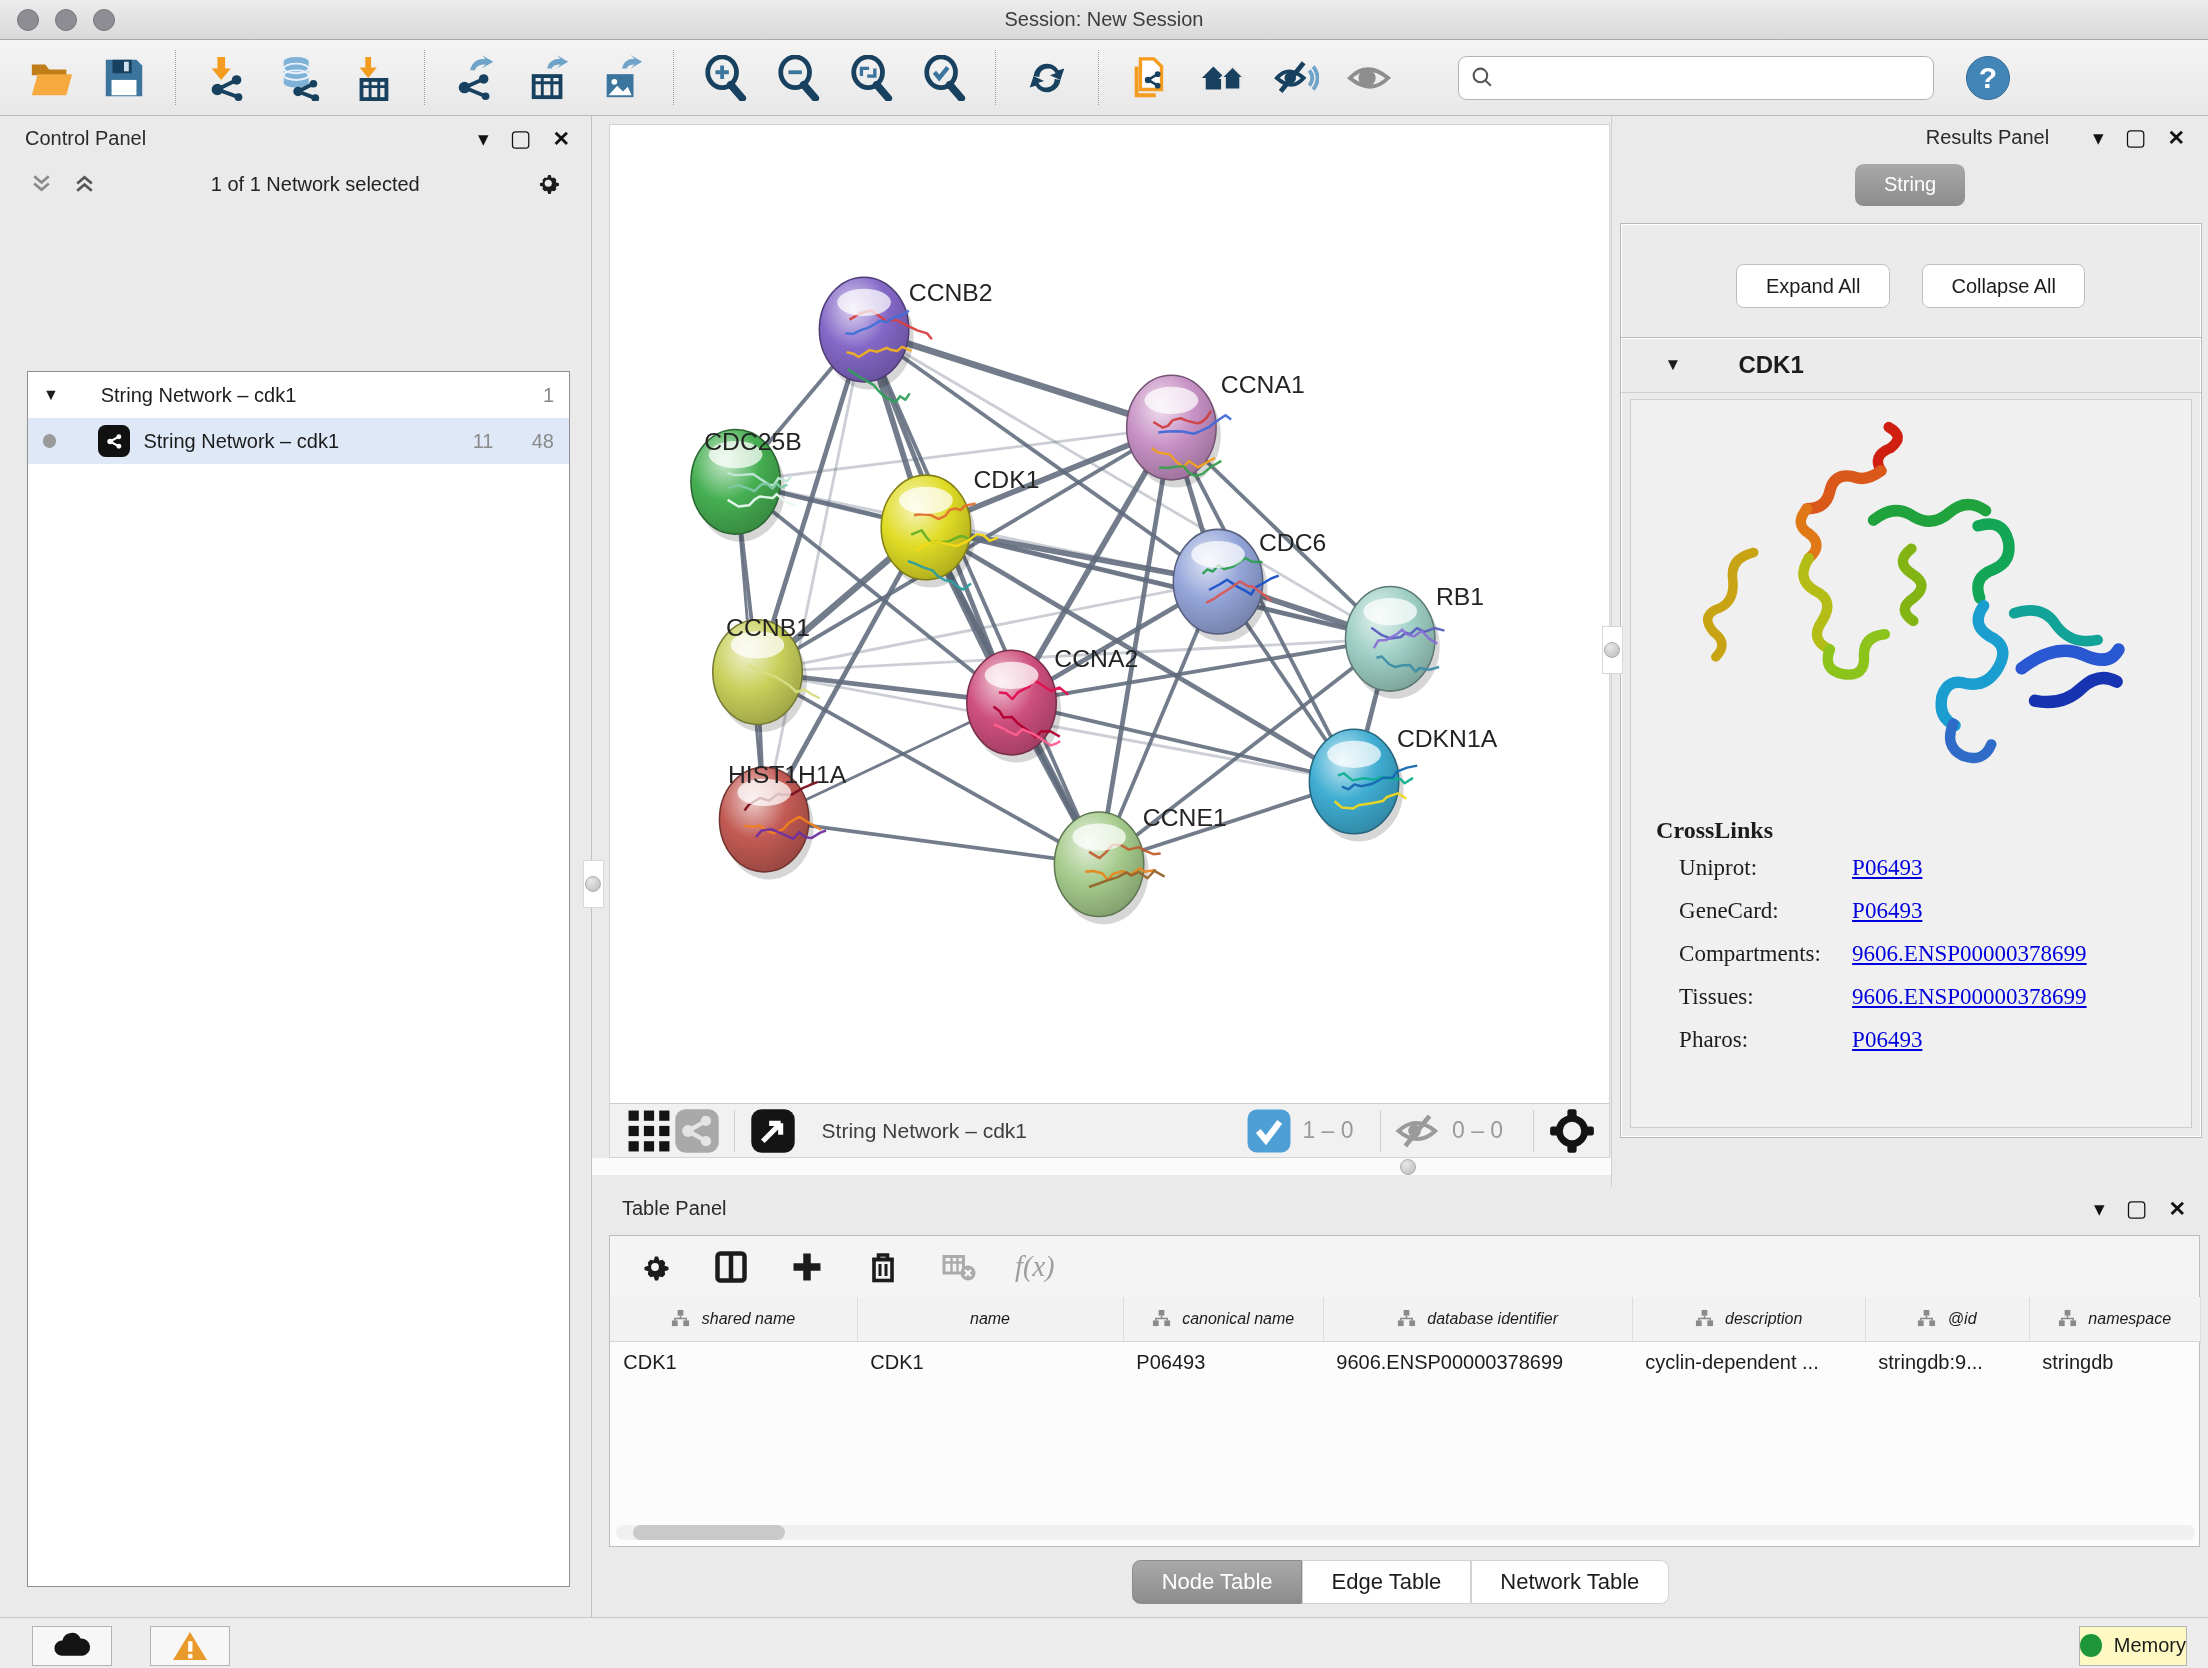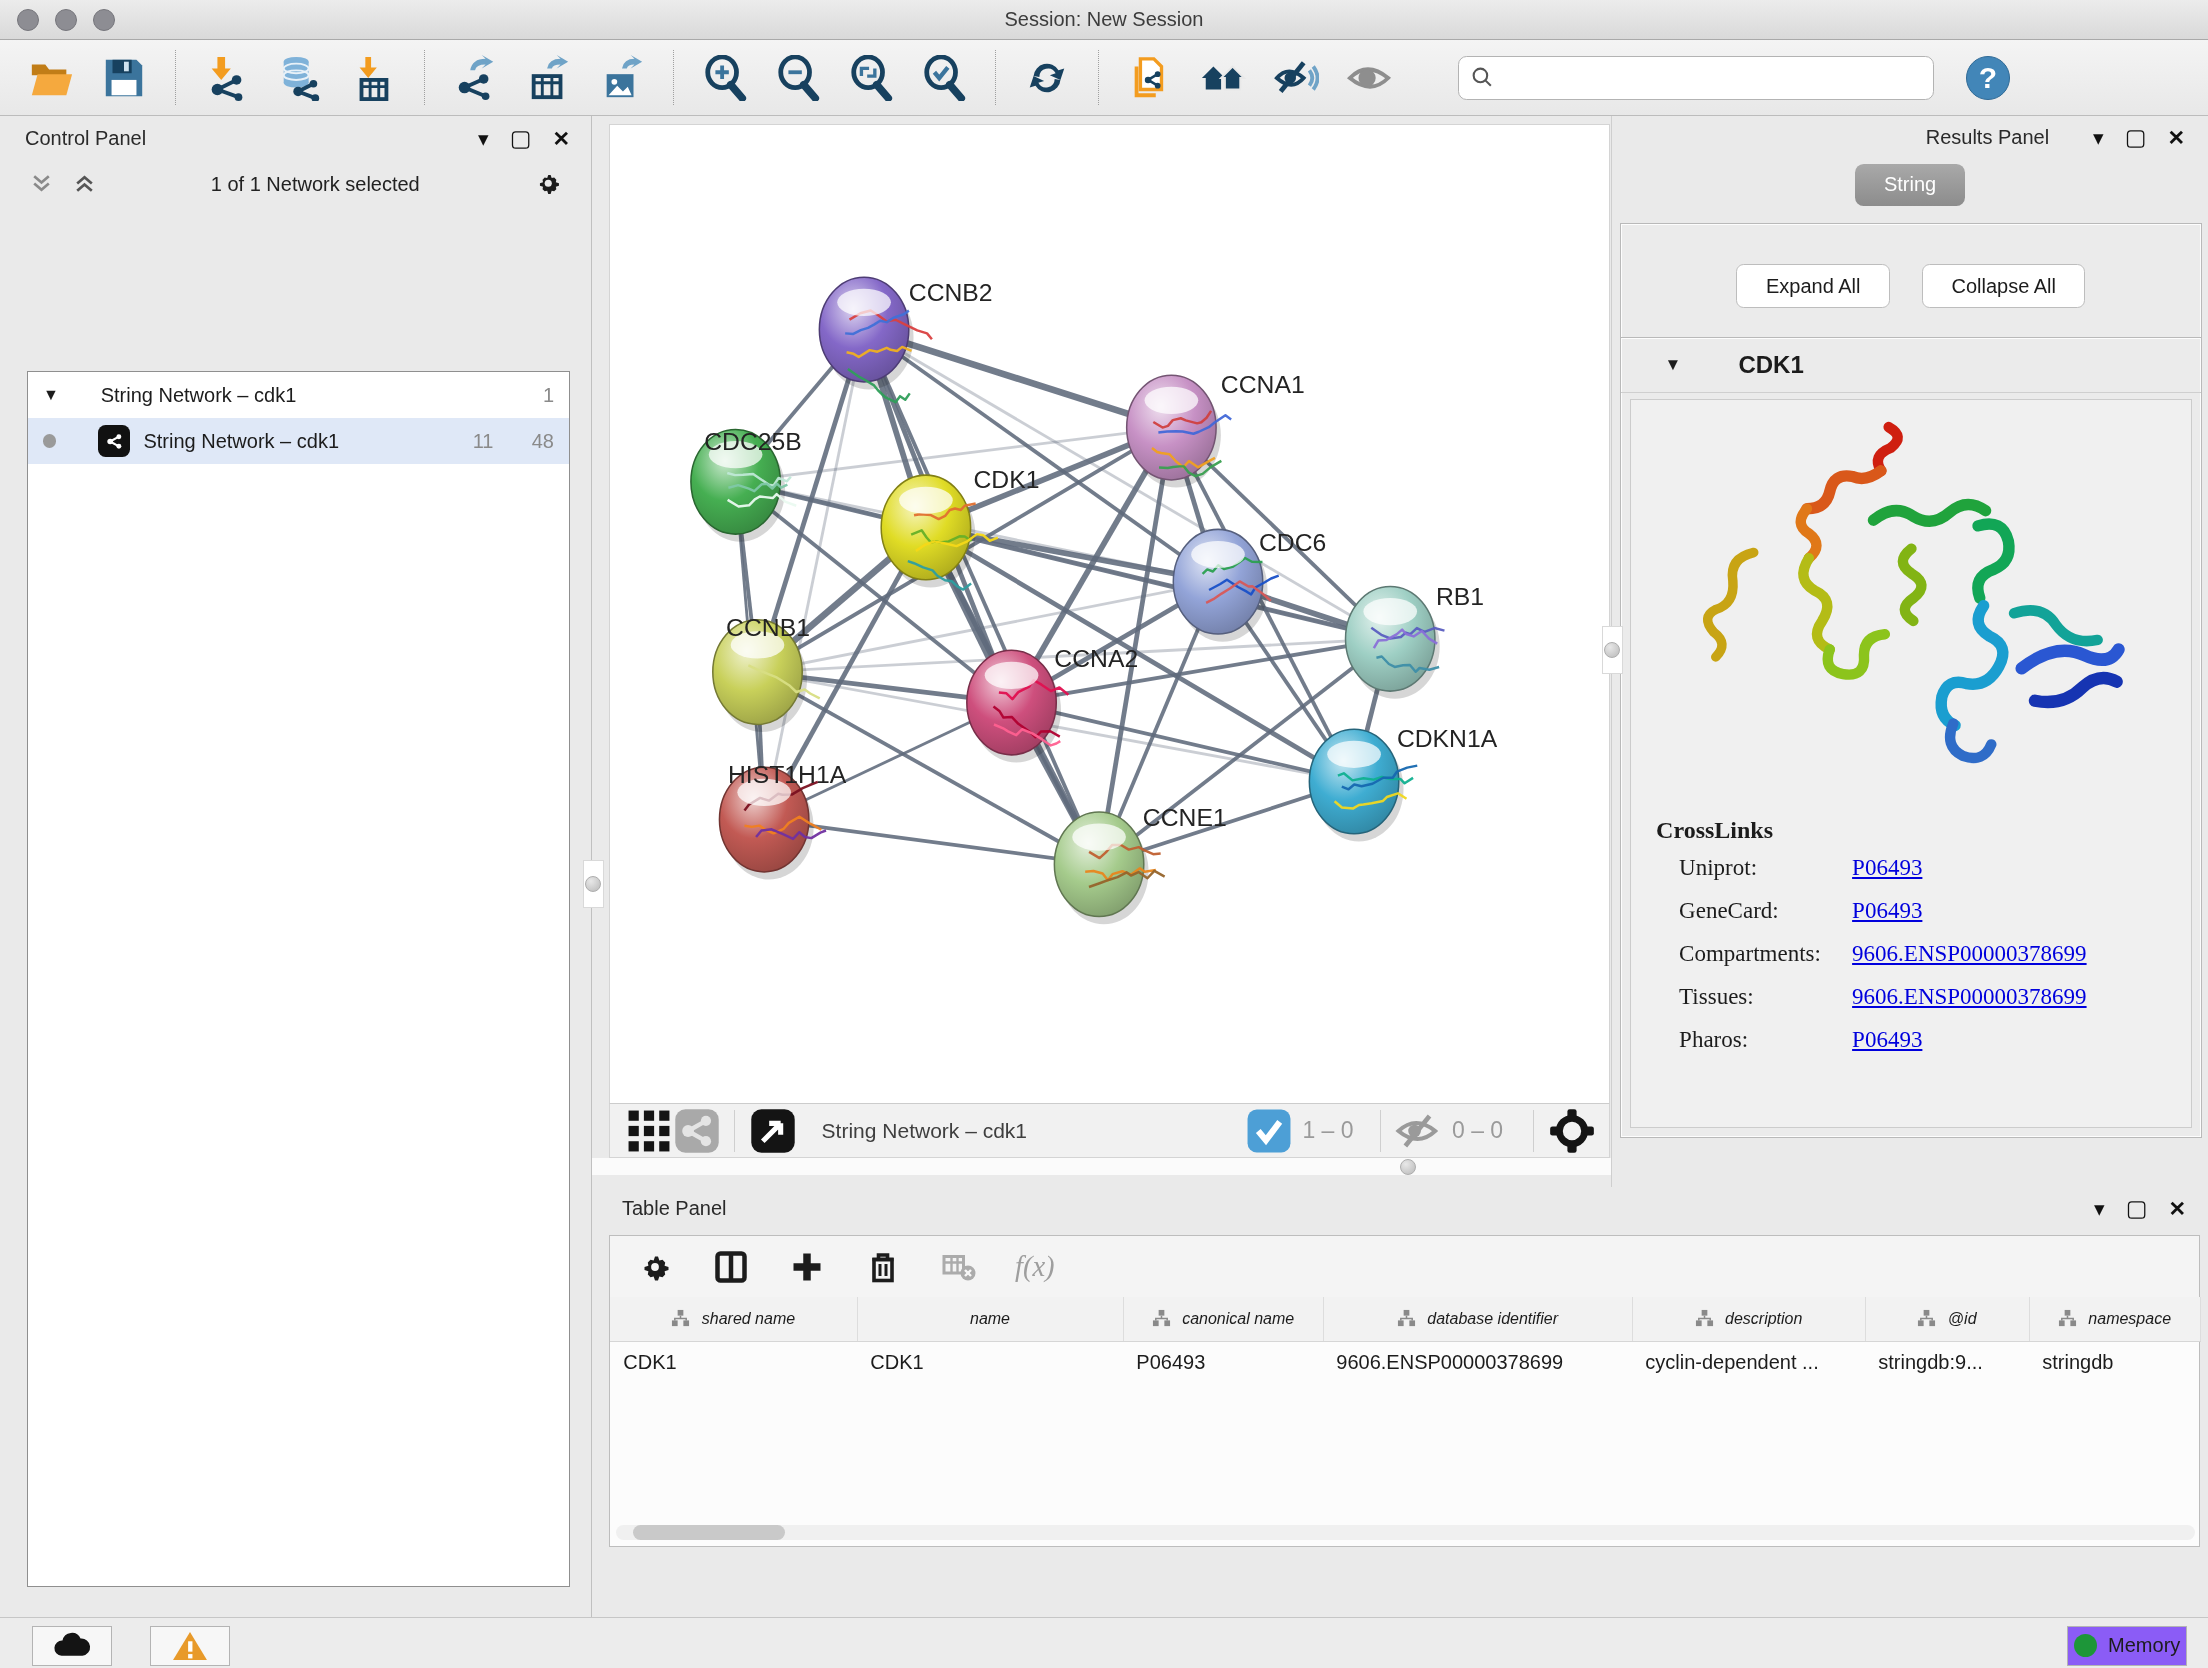--- a/index.html
+++ b/index.html
@@ -106,21 +106,21 @@
   .tp-tab { height:44px; padding:0 28.5px; background:#ffffff; border:1px solid #d2d2d2; font-size:22px;
     display:flex; align-items:center; cursor:pointer; }
   .tp-tab:first-child { border-radius:8.6px 0 0 8.6px; }
   .tp-tab:last-child { border-radius:0 8.6px 8.6px 0; }
   .tp-tab.active { background:linear-gradient(#a9a9a9,#8c8c8c); color:#fff; border-color:#8c8c8c; }
 
   
   .statusbar { position:absolute; left:0; top:1617px; width:2208px; height:51px; background:#ececec; border-top:1px solid #c6c6c6; }
   .sb-btn { position:absolute; top:7.6px; width:80px; height:40px; background:#f7f7f7; border:1px solid #b4b4b4;
     display:flex; align-items:center; justify-content:center; cursor:pointer; }
-  .memory-btn { position:absolute; right:21px; top:7.6px; width:120px; height:40px; background:#8b5cf6; border:1px solid #b4b4b4;
+  .memory-btn { position:absolute; right:21px; top:7.6px; width:108px; height:40px; background:#fef9c3; border:1px solid #b4b4b4;
     display:flex; align-items:center; justify-content:center; gap:11.4px; font-size:20px; cursor:pointer; }
   .memdot { width:23px; height:23px; border-radius:50%; background:#1d9639; }
   text.node-label { font-size:26px; fill:#232323; }
 </style>
 </head>
 <body>
 
 <div class="titlebar">
   <div class="traffic">
     <div class="tl"></div>
@@ -845,20 +845,25 @@
             <td>cyclin-dependent ...</td>
             <td>stringdb:9...</td>
             <td>stringdb</td>
           </tr>
         </tbody>
     </table>
     <div class="hscroll">
         <div class="hthumb"></div>
       </div>
   </div>
+  <div class="tp-tabs">
+    <div class="tp-tab active">Node Table</div>
+    <div class="tp-tab">Edge Table</div>
+    <div class="tp-tab">Network Table</div>
+  </div>
 </div>
 
 <div class="statusbar">
   <div class="sb-btn" style="left:32px;">
     <svg width="40" height="28.5" viewBox="0 0 42 30">
         <path d="M10 26 a8 8 0 0 1 1 -16 a10 10 0 0 1 19 -2 a7 7 0 0 1 2 18z" fill="#141414"></path>
       </svg>
   </div>
   <div class="sb-btn" style="left:150px;">
     <svg width="38" height="32" viewBox="0 0 40 34">

